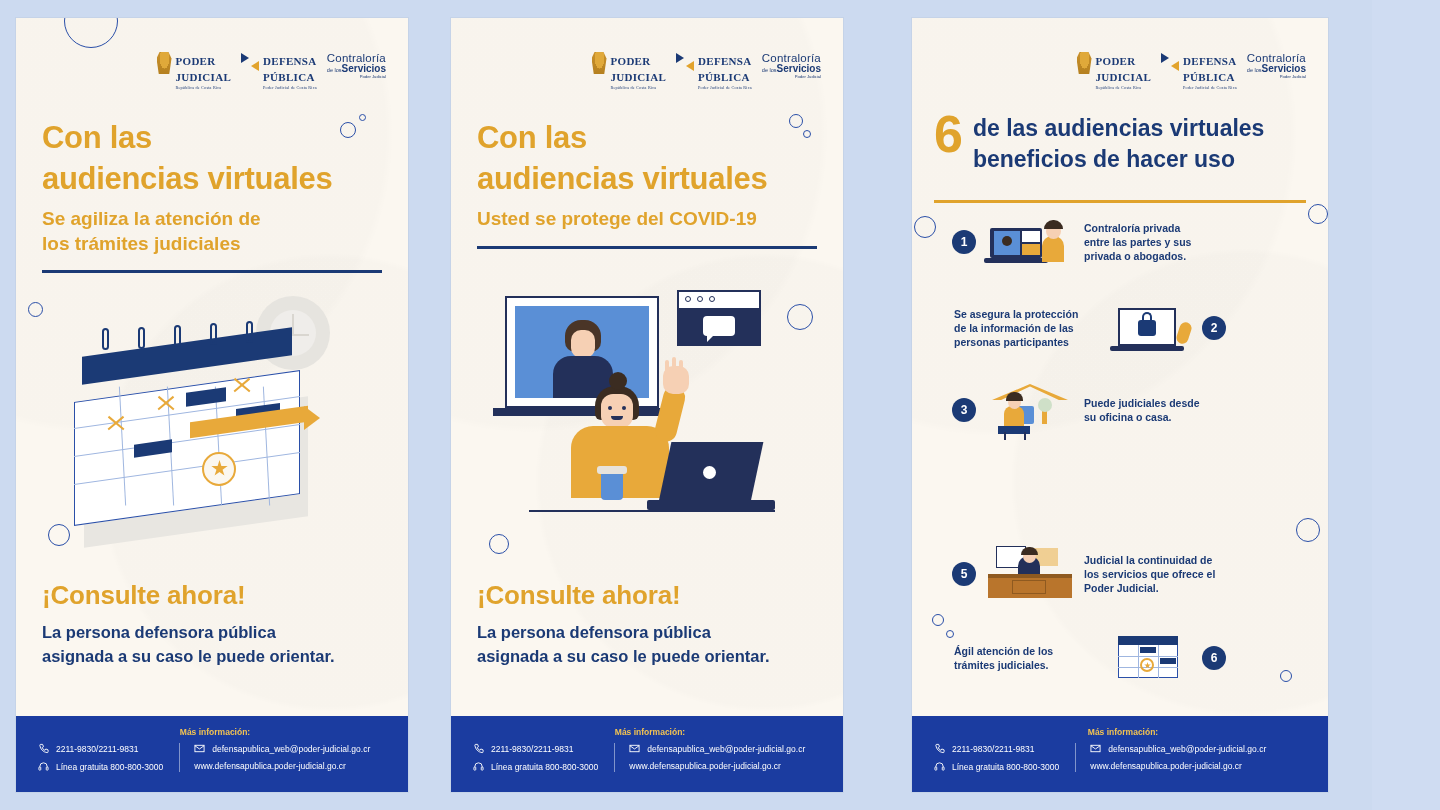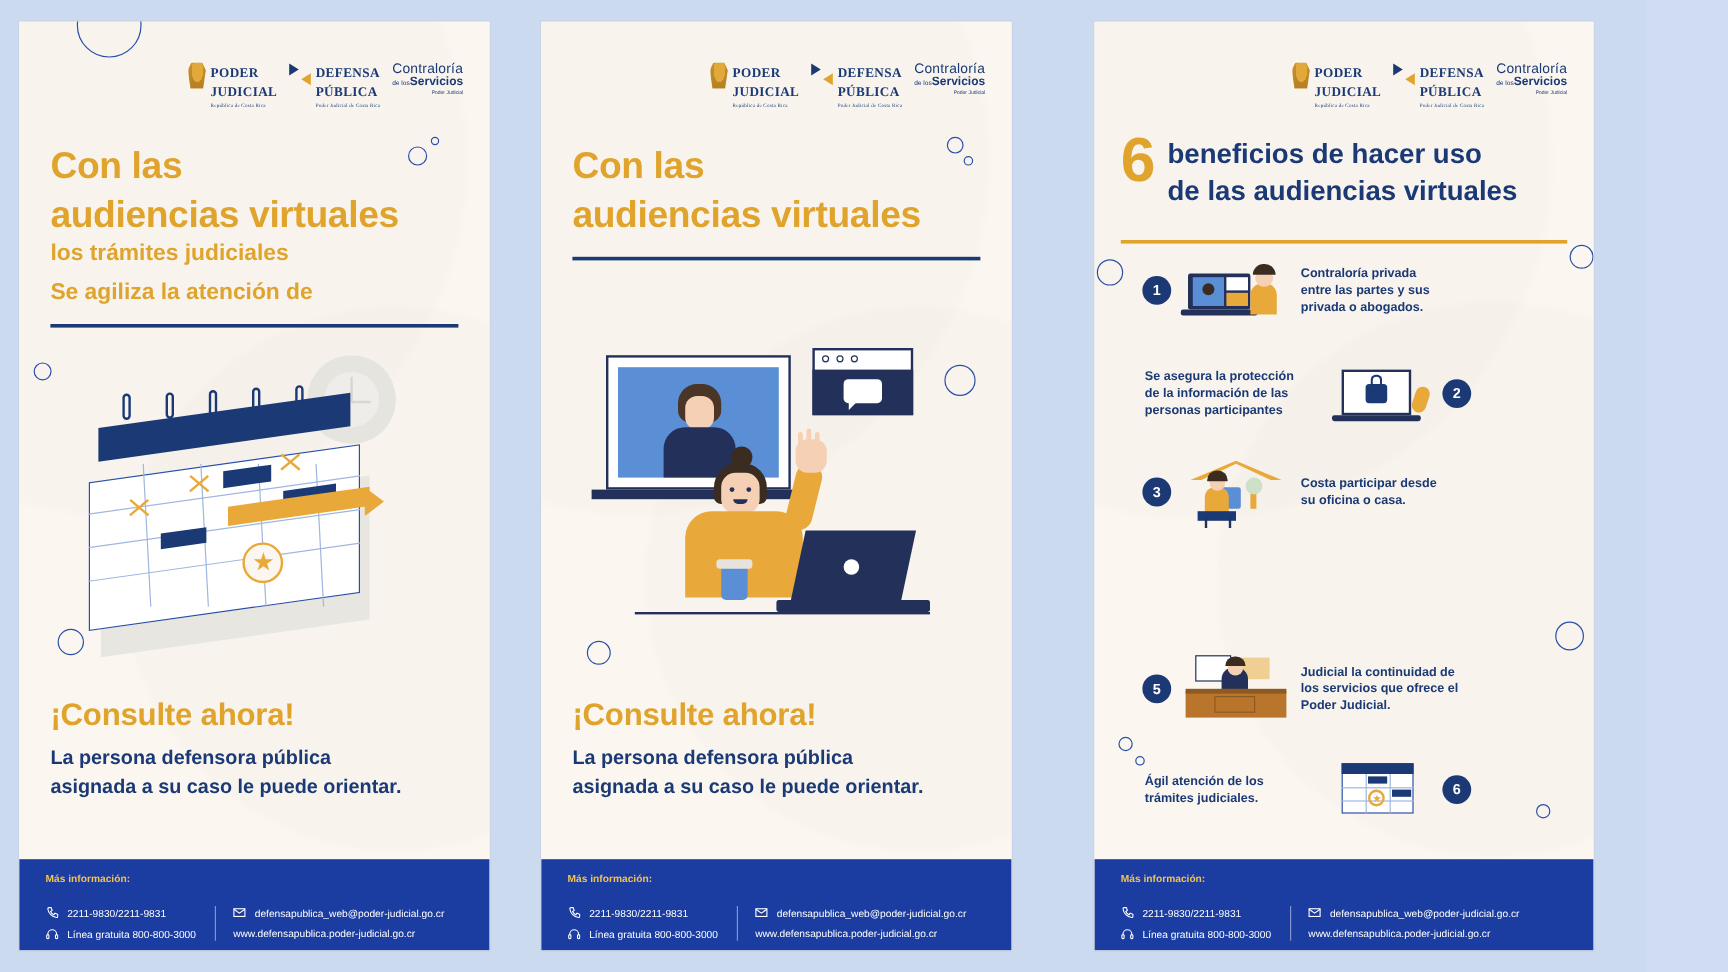--- a/index.html
+++ b/index.html
@@ -166,21 +166,22 @@
     left: 0; right: 0; bottom: 0;
     height: 76px;
     background: #1b3ca0;
     color: #fff;
     padding: 11px 16px 0 22px;
   }
   .foot-title {
     font-size: 8.5px;
     font-weight: bold;
     color: #f2c352;
-    margin-bottom: 18px;
+    margin-bottom: 6px;
+    text-align: center;
   }
   .foot-grid {
     display: flex;
     gap: 16px;
   }
   .foot-col { display: flex; flex-direction: column; gap: 7px; }
   .foot-col.right { border-left: 1px solid rgba(255,255,255,.45); padding-left: 14px; }
   .foot-row {
     display: flex;
     align-items: center;
@@ -316,22 +317,22 @@
       <div class="contraloria">
         <div class="c-1">Contraloría</div>
         <div class="c-2"><small>de los</small><span>Servicios</span></div>
         <div class="c-3">Poder Judicial</div>
       </div>
     </div>
 
     <div class="title-h" style="top:100px;">
       <div class="t-main">Con las</div>
       <div class="t-main">audiencias virtuales</div>
+      <div class="t-sub">Se agiliza la atención de</div>
       <div class="t-sub" style="margin-top:0">los trámites judiciales</div>
-      <div class="t-sub">Se agiliza la atención de</div>
       <div class="rule"></div>
     </div>
 
     <div style="position:absolute;left:44px;top:276px;width:300px;height:270px;">
       <div class="sh" style="left:196px;top:2px;width:74px;height:74px;border-radius:50%;background:#e6e4df;"></div>
       <div class="sh" style="left:210px;top:16px;width:46px;height:46px;border-radius:50%;background:#efedea;"></div>
       <div class="sh" style="left:232px;top:20px;width:2px;height:22px;background:#d9d6d0;"></div>
       <div class="sh" style="left:233px;top:40px;width:16px;height:2px;background:#d9d6d0;"></div>
 
       <div class="sh" style="left:24px;top:118px;width:224px;height:120px;background:#e8e6e1;transform:skewY(-8deg);"></div>
@@ -439,20 +440,21 @@
       <div class="contraloria">
         <div class="c-1">Contraloría</div>
         <div class="c-2"><small>de los</small><span>Servicios</span></div>
         <div class="c-3">Poder Judicial</div>
       </div>
     </div>
 
     <div class="title-h" style="top:100px;">
       <div class="t-main">Con las</div>
       <div class="t-main">audiencias virtuales</div>
+      <div class="t-sub">Usted se protege del COVID-19</div>
       <div class="rule"></div>
     </div>
 
     <div style="position:absolute;left:36px;top:272px;width:320px;height:250px;">
       <div class="sh" style="left:18px;top:6px;width:154px;height:112px;background:#fff;border:2px solid #23305a;"></div>
       <div class="sh lblue" style="left:28px;top:16px;width:134px;height:92px;"></div>
       <div class="sh" style="left:78px;top:30px;width:36px;height:32px;border-radius:16px 16px 10px 10px;background:#4a3527;"></div>
       <div class="sh" style="left:84px;top:40px;width:24px;height:28px;border-radius:10px;background:#f6d0b4;"></div>
       <div class="sh dk" style="left:66px;top:66px;width:60px;height:42px;border-radius:18px 18px 0 0;"></div>
       <div class="sh" style="left:6px;top:118px;width:178px;height:8px;background:#23305a;"></div>
@@ -558,22 +560,22 @@
       <div class="contraloria">
         <div class="c-1">Contraloría</div>
         <div class="c-2"><small>de los</small><span>Servicios</span></div>
         <div class="c-3">Poder Judicial</div>
       </div>
     </div>
 
     <div class="p3-title-wrap">
       <div class="big-num">6</div>
       <div>
+        <div class="p3-h">de las audiencias virtuales</div>
         <div class="p3-h">beneficios de hacer uso</div>
-        <div class="p3-h">de las audiencias virtuales</div>
       </div>
     </div>
     <div class="p3-rule"></div>
 
     <div class="benefit" style="left:40px;top:196px;width:336px;">
       <div class="b-num">1</div>
       <div class="b-art">
         <div class="sh dk" style="left:6px;top:14px;width:52px;height:30px;border-radius:2px;"></div>
         <div class="sh lblue" style="left:10px;top:17px;width:26px;height:24px;"></div>
         <div class="sh" style="left:18px;top:22px;width:10px;height:10px;border-radius:50%;background:#3b2c21;"></div>
@@ -615,21 +617,21 @@
         <div class="sh gold" style="left:20px;top:24px;width:20px;height:22px;border-radius:8px 8px 0 0;"></div>
         <div class="sh" style="left:24px;top:14px;width:13px;height:13px;border-radius:50%;background:#f6d0b4;"></div>
         <div class="sh" style="left:22px;top:10px;width:17px;height:9px;border-radius:8px 8px 0 0;background:#3b2c21;"></div>
         <div class="sh navy" style="left:14px;top:44px;width:32px;height:8px;"></div>
         <div class="sh" style="left:20px;top:50px;width:2.4px;height:8px;background:#23305a;"></div>
         <div class="sh" style="left:40px;top:50px;width:2.4px;height:8px;background:#23305a;"></div>
         <div class="sh gold" style="left:58px;top:26px;width:5px;height:16px;"></div>
         <div class="sh" style="left:54px;top:16px;width:14px;height:14px;border-radius:50%;background:#cfe0c8;"></div>
       </div>
       <div class="b-txt">
-        <div>Costa participar desde</div>
+        <div>Puede judiciales desde</div>
         <div>su oficina o casa.</div>
       </div>
     </div>
 
 
     <div class="benefit" style="left:40px;top:528px;width:336px;">
       <div class="b-num">5</div>
       <div class="b-art">
         <div class="sh white" style="left:12px;top:0px;width:30px;height:22px;border:1.6px solid #23305a;"></div>
         <div class="sh" style="left:44px;top:2px;width:30px;height:18px;background:#e8a93a;opacity:.5;"></div>

